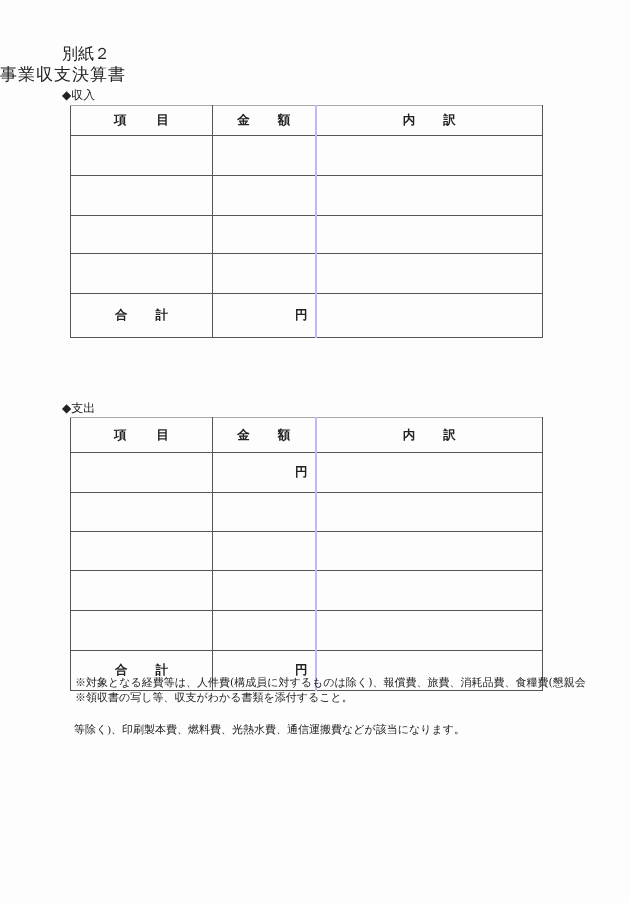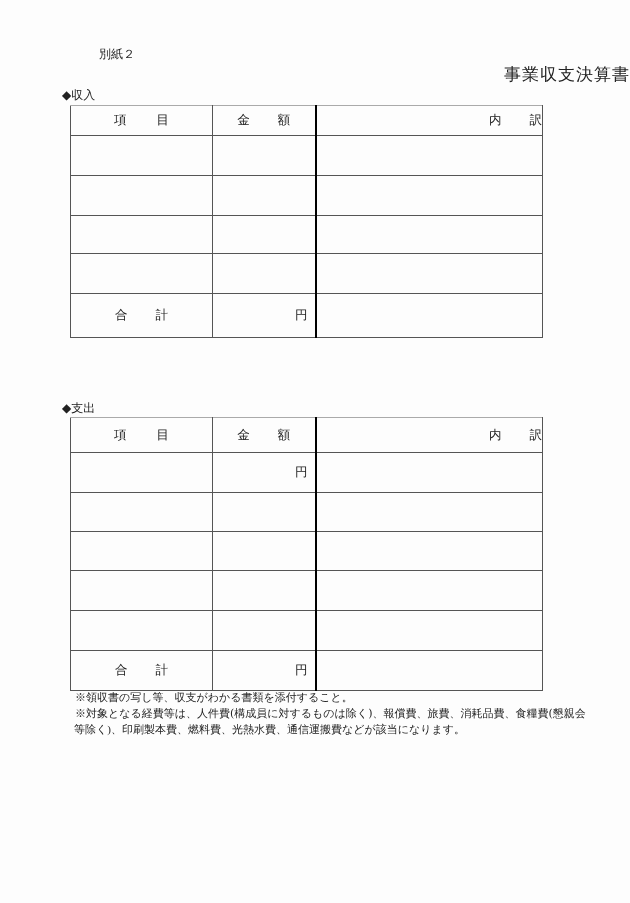--- a/index.html
+++ b/index.html
@@ -2,43 +2,43 @@
 <html><head>
 <meta charset="utf-8">
 <style>
   html, body { margin:0; padding:0; }
   body {
     width:630px; height:903px; background:#fdfdfd; position:relative;
     font-family:"DejaVu Serif","Liberation Serif",serif; color:#222;
     overflow:hidden;
   }
   .abs { position:absolute; }
-  .label-small { font-size:12px; line-height:14px;margin-left:37px; }
+  .label-small { font-size:16px; line-height:14px; }
   .title { font-size:17px; line-height:20px; letter-spacing:1px; }
   .section { font-size:12px; line-height:14px; }
   table.t {
     position:absolute; left:70px; width:472px; border-collapse:collapse;
     table-layout:fixed;
   }
   table.t td {
-    border:1px solid #555; padding:0; font-size:12.5px; vertical-align:middle;
+    border:1px solid #555; padding:0; font-size:12.5px; vertical-align:middle;font-weight:bold;
   }
-  table.t td.c3 { border-left:2px solid #000000;text-align:right; }
+  table.t td.c3 { border-left:2px solid #c4b5fd; }
   table.t tr:first-child td { border-top:1px solid #aaa; }
   .hdr { text-align:center; }
   .hdr span { display:inline-block; }
   .yen { text-align:right; padding-right:7px !important; }
   .item { padding-left:6px !important; line-height:16px; }
   .note { font-size:11px; line-height:14px; }
 </style>
 </head>
 <body>
 
 <div class="abs label-small" style="left:62px;top:47px;">別紙２</div>
-<div class="abs title" style="left:0;width:630px;top:64px;text-align:right;">事業収支決算書</div>
+<div class="abs title" style="left:0;width:630px;top:64px;text-align:left;">事業収支決算書</div>
 
 <div class="abs section" style="left:62px;top:88px;text-align:right;">◆収入</div>
 
 <table class="t" style="top:105px;">
   <colgroup>
       <col style="width:142px">
       <col style="width:103px">
       <col style="width:227px">
     </colgroup>
   <tbody>
@@ -132,14 +132,14 @@
     <td class="hdr">
       <span>合</span><span style="width:28px"></span><span>計</span>
     </td>
     <td class="yen">円</td>
     <td class="c3"></td>
   </tr>
 </tbody>
   </table>
 
 <div class="abs note" style="left:75px;top:691px;text-align:center;">※領収書の写し等、収支がわかる書類を添付すること。</div>
-<div class="abs note" style="left:75px;top:707px;white-space:nowrap;">※対象となる経費等は、人件費(構成員に対するものは除く)、報償費、旅費、消耗品費、食糧費(懇親会</div>
+<div class="abs note" style="left:75px;top:676px;white-space:nowrap;">※対象となる経費等は、人件費(構成員に対するものは除く)、報償費、旅費、消耗品費、食糧費(懇親会</div>
 <div class="abs note" style="left:74px;top:722px;white-space:nowrap;font-family:Liberation Serif, serif;">等除く)、印刷製本費、燃料費、光熱水費、通信運搬費などが該当になります。</div>
 
 </body></html>

